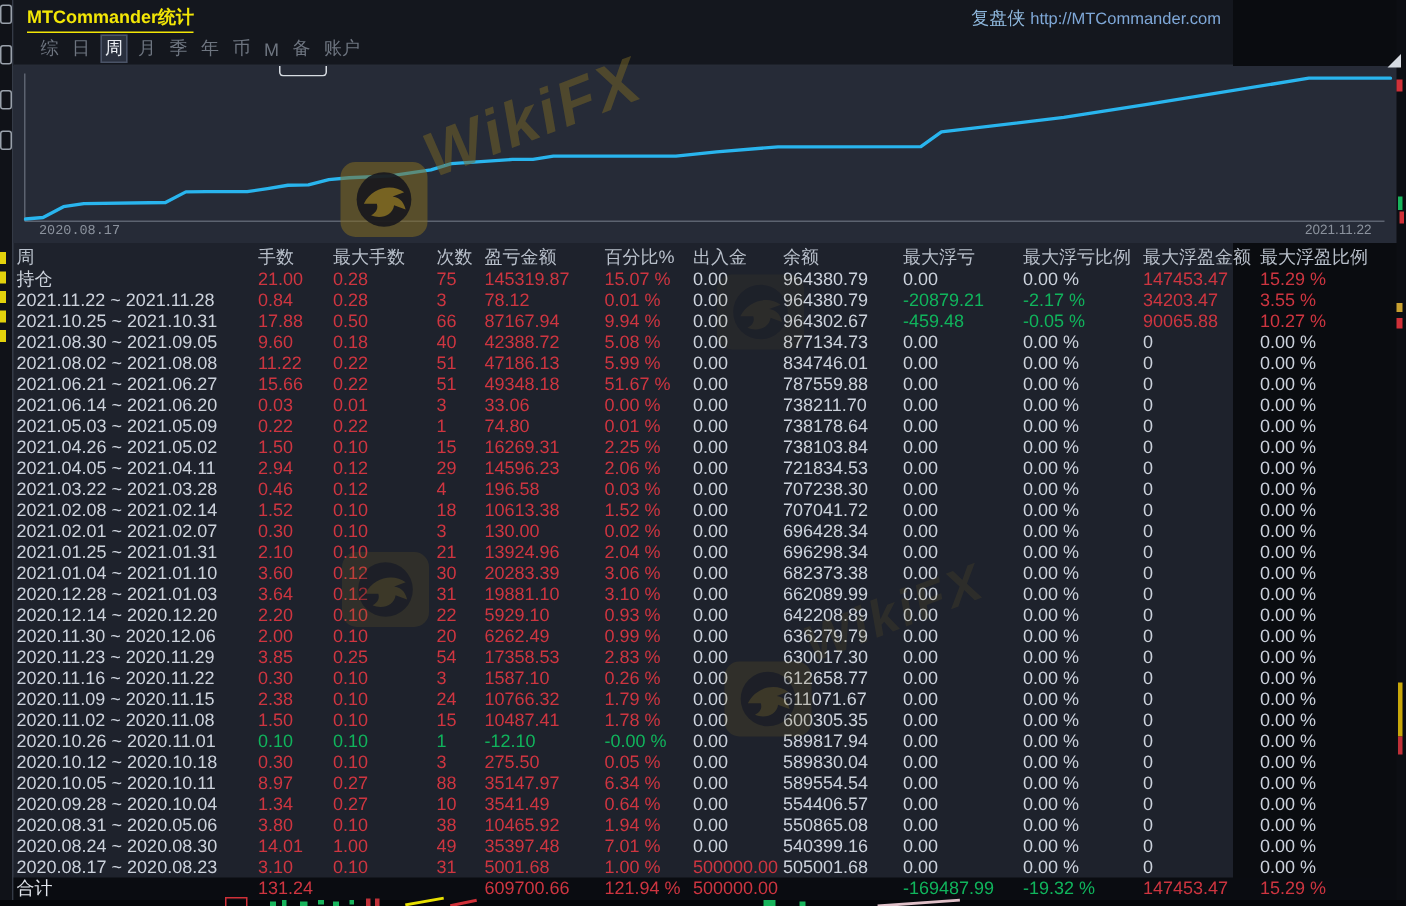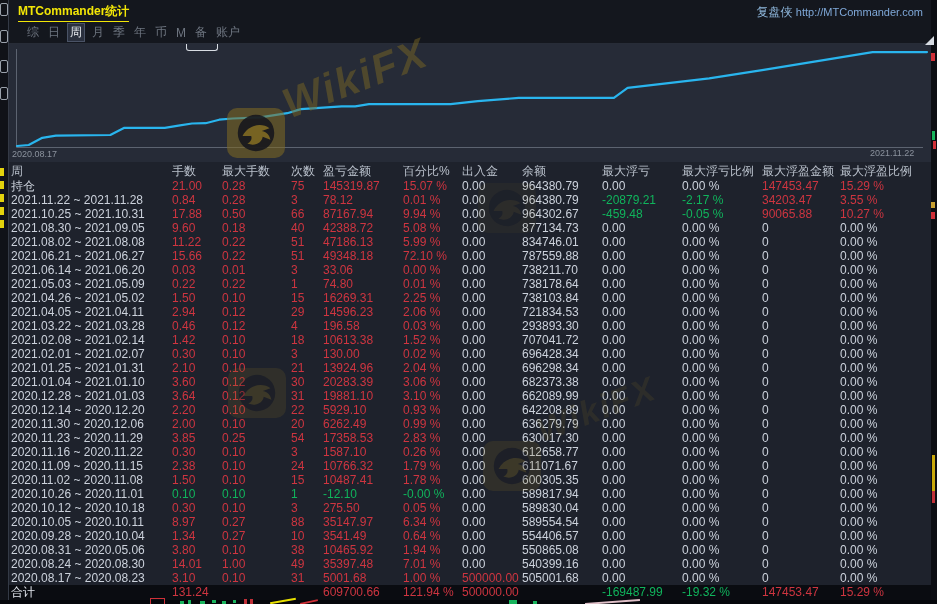--- a/index.html
+++ b/index.html
@@ -5,37 +5,37 @@
   html,body{margin:0;padding:0;background:#07080c;}
   .screen{position:relative;width:937px;height:604px;overflow:hidden;background:#0a0c10;
           font-family:"Liberation Sans","DejaVu Sans",sans-serif;}
 
   
   .left-strip{position:absolute;left:0;top:0;width:8px;height:604px;background:#101218;z-index:2;}
   .ls-box{position:absolute;left:0;width:6px;height:11px;border:1px solid #9aa1ab;border-radius:2px;}
   .ls-dash{position:absolute;left:0;width:4px;height:8px;background:#e3d20c;}
 
   
-  .window{position:absolute;left:8px;top:0;width:923px;height:601px;background:#1e222c;
+  .window{position:absolute;left:8px;top:0;width:814px;height:601px;background:#1e222c;
           border-left:1px solid #343a46;box-sizing:border-box;z-index:3;}
   .titlebar{position:absolute;left:0;top:0;width:100%;height:22px;background:#14171e;}
   .title{position:absolute;left:9px;top:3px;font-size:12px;font-weight:bold;color:var(--yellow);
          border-bottom:1px solid var(--yellow);padding-bottom:1px;}
   .brand{position:absolute;right:8px;top:4px;font-size:12px;color:var(--blue);}
   .brand .url{font-size:11px;color:var(--blue2);}
   .menubar{position:absolute;left:0;top:22px;width:100%;height:22px;background:#14171e;display:flex;
            align-items:center;padding-left:16px;box-sizing:border-box;border-bottom:1px solid #272c37;}
   .mi{color:#6e7580;font-size:12px;margin-right:5px;padding:1px 2px;cursor:default;white-space:nowrap;}
   .mi.sel{color:#e9ecf1;background:#2a303e;border:1px solid #4a5366;padding:0 2px;}
 
   
   .chart-panel{position:absolute;left:0;top:44px;width:923px;height:118px;background:#262b37;}
   .chart-panel svg{position:absolute;left:0;top:0;}
   .axis-label{position:absolute;font-size:9px;color:#8b929d;}
-  .axis-label.start{left:3px;top:105px;}
+  .axis-label.start{left:17px;top:105px;font-family:Liberation Mono, monospace;}
   .axis-label.end{left:861px;top:104px;}
   .frag-btn{position:absolute;left:177px;top:0;width:30px;height:6px;border:1px solid #d8dde3;
             border-top:none;border-radius:0 0 3px 3px;}
 
   
   .table{position:absolute;left:0;top:163px;width:923px;}
   .trow{display:grid;grid-template-columns:161px 50px 69px 32px 80px 59px 60px 80px 80px 80px 78px auto;
         height:14px;line-height:14px;padding-left:2px;font-size:12px;white-space:nowrap;}
   .trow.thead{height:16px;line-height:16px;font-size:12px;}
   .hcell{color:var(--header);}
@@ -191,21 +191,21 @@
           <span class="c w">0.00 %</span>
           <span class="c w">0</span>
           <span class="c w">0.00 %</span>
         </div>
         <div class="trow">
           <span class="c w">2021.06.21 ~ 2021.06.27</span>
           <span class="c r">15.66</span>
           <span class="c r">0.22</span>
           <span class="c r">51</span>
           <span class="c r">49348.18</span>
-          <span class="c r">72.10 %</span>
+          <span class="c r">51.67 %</span>
           <span class="c w">0.00</span>
           <span class="c w">787559.88</span>
           <span class="c w">0.00</span>
           <span class="c w">0.00 %</span>
           <span class="c w">0</span>
           <span class="c w">0.00 %</span>
         </div>
         <div class="trow">
           <span class="c w">2021.06.14 ~ 2021.06.20</span>
           <span class="c r">0.03</span>
@@ -263,29 +263,29 @@
           <span class="c w">0.00 %</span>
         </div>
         <div class="trow">
           <span class="c w">2021.03.22 ~ 2021.03.28</span>
           <span class="c r">0.46</span>
           <span class="c r">0.12</span>
           <span class="c r">4</span>
           <span class="c r">196.58</span>
           <span class="c r">0.03 %</span>
           <span class="c w">0.00</span>
-          <span class="c w">293893.30</span>
+          <span class="c w">707238.30</span>
           <span class="c w">0.00</span>
           <span class="c w">0.00 %</span>
           <span class="c w">0</span>
           <span class="c w">0.00 %</span>
         </div>
         <div class="trow">
           <span class="c w">2021.02.08 ~ 2021.02.14</span>
-          <span class="c r">1.42</span>
+          <span class="c r">1.52</span>
           <span class="c r">0.10</span>
           <span class="c r">18</span>
           <span class="c r">10613.38</span>
           <span class="c r">1.52 %</span>
           <span class="c w">0.00</span>
           <span class="c w">707041.72</span>
           <span class="c w">0.00</span>
           <span class="c w">0.00 %</span>
           <span class="c w">0</span>
           <span class="c w">0.00 %</span>

